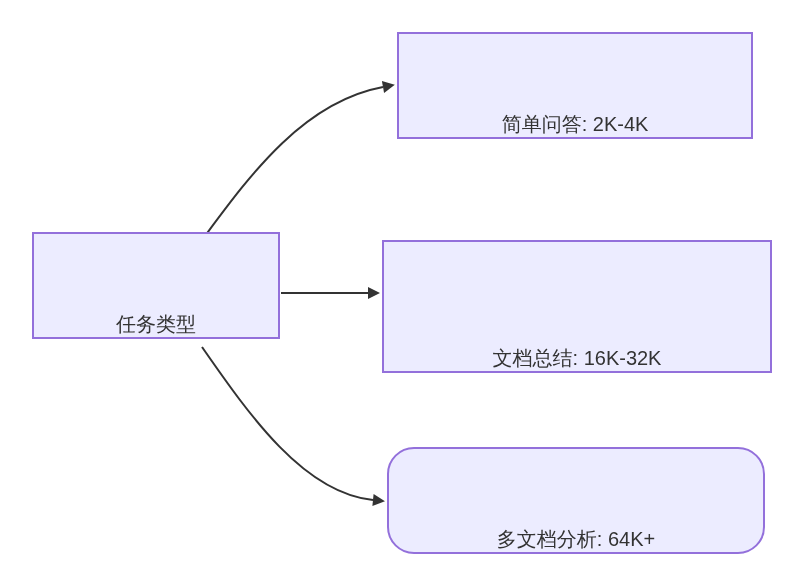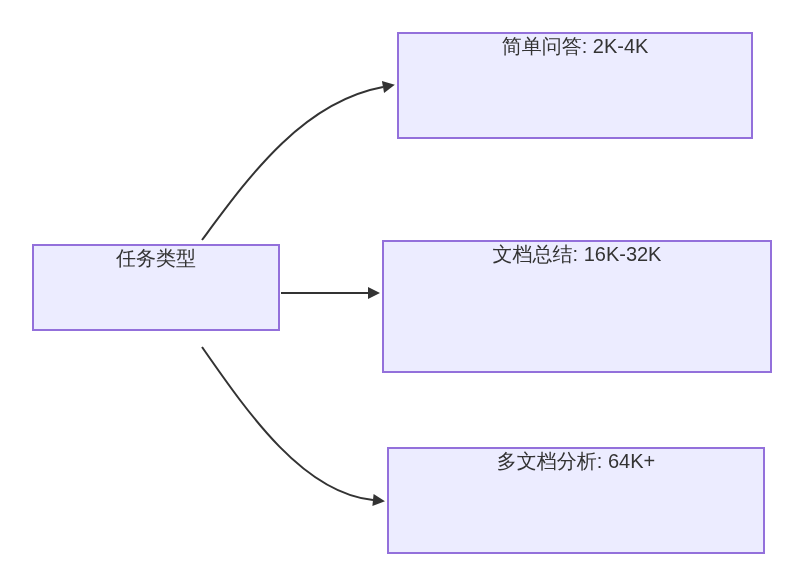--- a/index.html
+++ b/index.html
@@ -22,32 +22,32 @@
     width: 787px;
     height: 572px;
     pointer-events: none;
   }
   .node {
     position: absolute;
     box-sizing: border-box;
     background: var(--node-fill, #ECECFF);
     border: 2px solid var(--node-border, #9370DB);
     display: flex;
-    align-items: flex-start;
+    align-items: flex-end;
     justify-content: center;
     text-align: center;
     color: var(--text-color, #333333);
     font-size: 20px;
     line-height: 1.25;
   }
   
-  .node-root    { left: 32px;  top: 244px; width: 248px; height: 87px; }
+  .node-root    { left: 32px;  top: 232px; width: 248px; height: 107px; }
   .node-qa      { left: 397px; top: 32px;  width: 356px; height: 107px; }
   .node-summary { left: 382px; top: 240px; width: 390px; height: 133px; }
-  .node-multi   { left: 387px; top: 447px; width: 378px; height: 107px; }
+  .node-multi   { left: 387px; top: 447px; width: 378px; height: 107px; border-radius: 27px; }
 </style>
 </head>
 <body>
 
 <div class="canvas">
 
   <svg class="edge-layer" width="787" height="572" viewBox="0 0 787 572" xmlns="http://www.w3.org/2000/svg">
     <defs>
       <marker id="arrowhead" markerUnits="userSpaceOnUse" markerWidth="14" markerHeight="12" viewBox="0 0 10 10" refX="0" refY="5" orient="auto">
         <path d="M0,0 L10,5 L0,10 Z" fill="#333333"></path>

